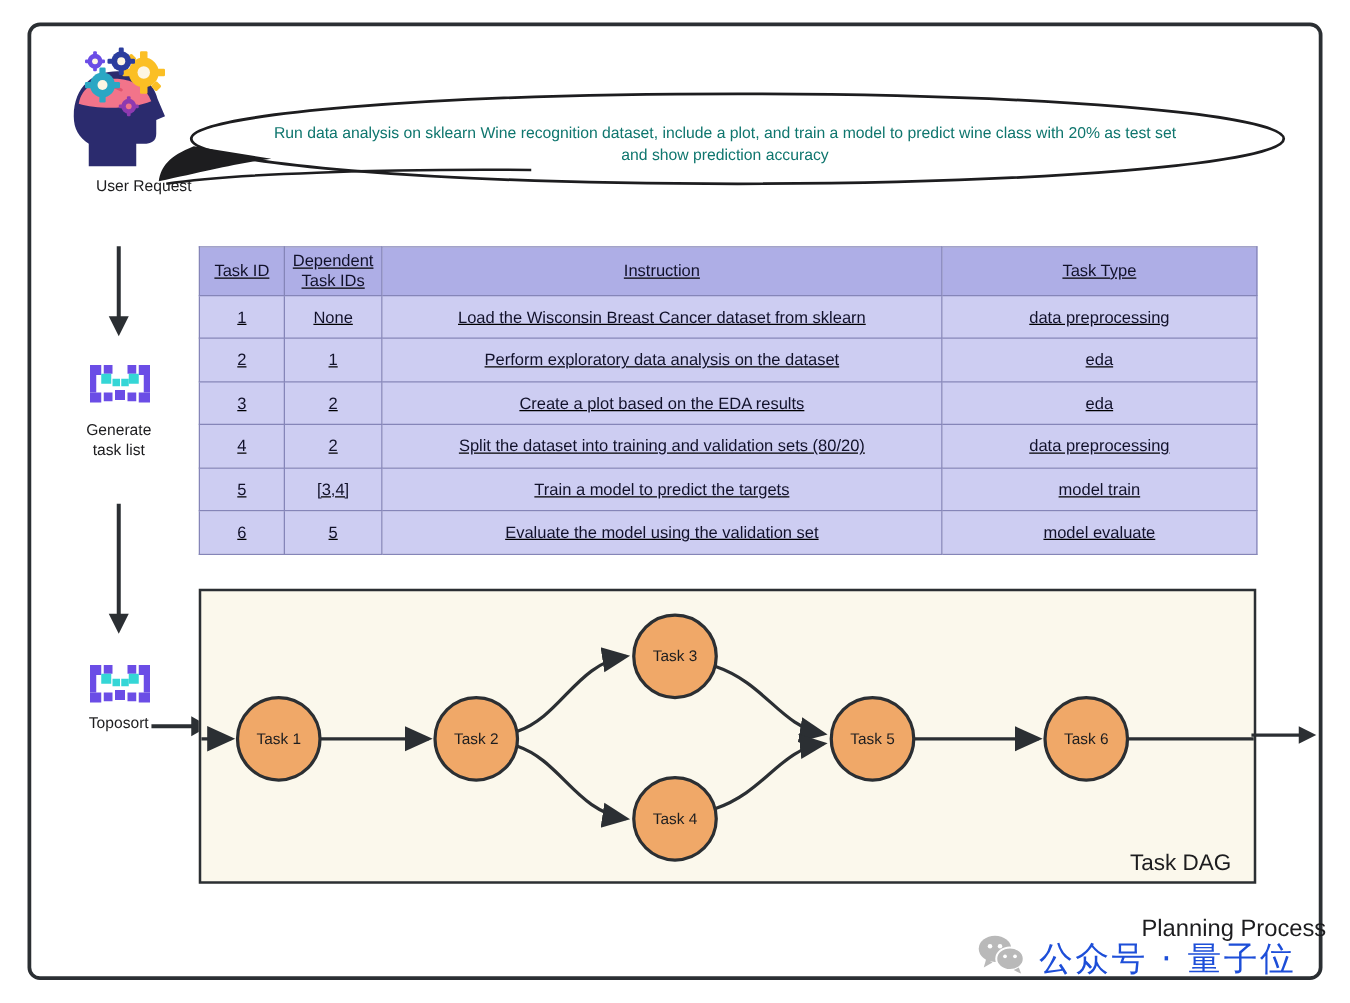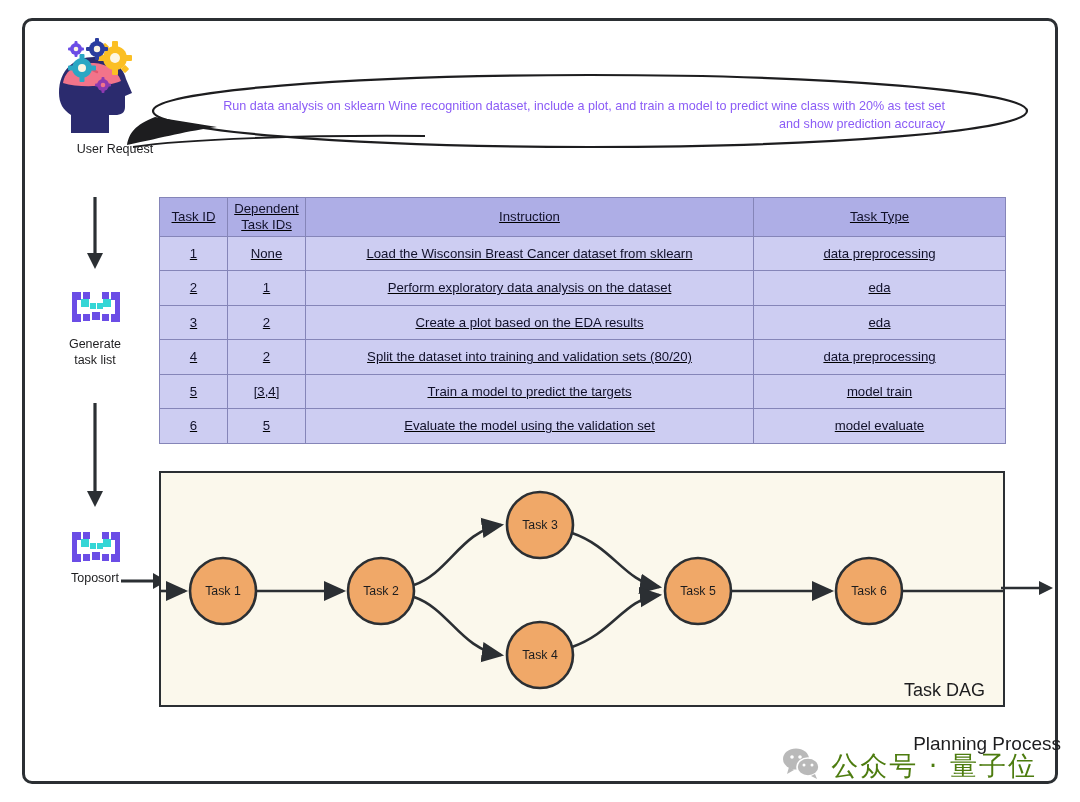--- a/index.html
+++ b/index.html
@@ -42,23 +42,23 @@
     line-height: 1.25;
     white-space: pre-line;
   }
 
   
   .bubble-wrap { position: absolute; left: 100px; top: 38px; width: 910px; height: 110px; }
   .bubble-text {
     position: absolute;
     left: 90px; top: 38px;
     width: 730px;
-    text-align: right;
+    text-align: center;
     font-size: 12.6px;
-    color: #8b5cf6;
+    color: #0f766e;
     line-height: 1.45;
   }
 
   
   .task-table {
     position: absolute;
     left: 134px; top: 176px;
     width: 846px;
     border-collapse: collapse;
     table-layout: fixed;
@@ -123,21 +123,21 @@
     color: #1d1d1f;
   }
 
   
   .watermark {
     position: absolute;
     right: 18px; top: 726px;
     display: flex;
     align-items: center;
     gap: 9px;
-    color: #4d7c0f;
+    color: #1d4ed8;
     font-size: 27px;
     letter-spacing: 2px;
     font-family: "DejaVu Sans", sans-serif;
   }
 </style>
 </head>
 <body>
 
 <div id="page">
   <div class="outer-frame">

